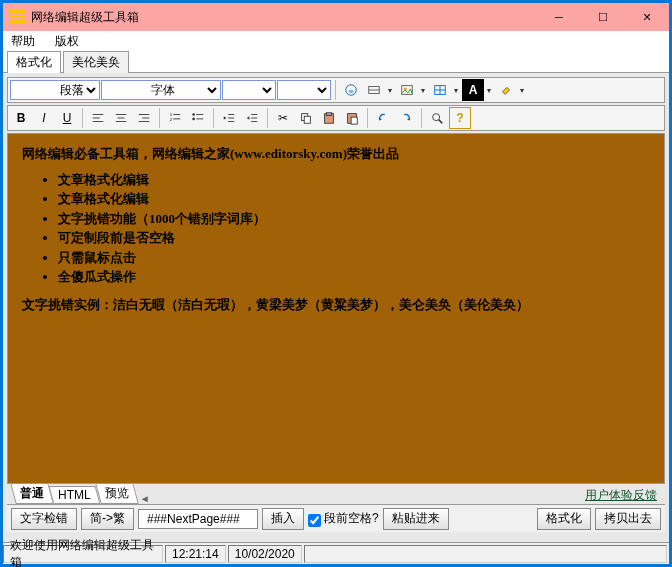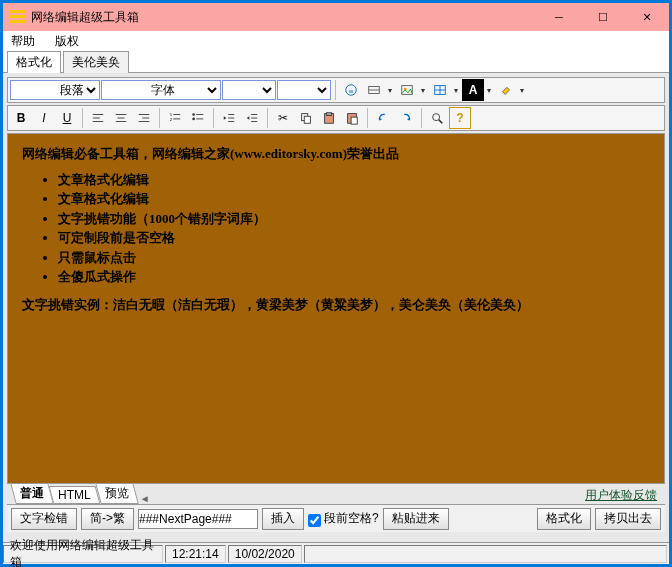--- a/index.html
+++ b/index.html
@@ -26,21 +26,21 @@
 .editor ul { margin: 6px 0 8px 36px; }
 .editor ul li { list-style: disc; font-weight: bold; }
 .subtabs { height: 20px; display: flex; align-items: flex-end; }
 .subtabs .stab { padding: 1px 6px; border: 1px solid #999; background: #fff; font-size: 12px; margin-right: 0; transform: skewX(15deg); }
 .subtabs .stab span { display: inline-block; transform: skewX(-15deg); }
 .subtabs .stab.active { font-weight: bold; }
 .subtabs .farrow { margin-left: 4px; font-size: 10px; color: #666; }
 .feedback { margin-left: auto; color: #14532d; text-decoration: underline; font-size: 12px; padding-right: 8px; }
 .bottombar { height: 28px; background: #f0f0f0; border-top: 1px solid #999; display: flex; align-items: center; padding: 2px 4px; gap: 4px; }
 .btn { height: 22px; border: 1px solid #888; background: linear-gradient(#fff,#e0e0e0); font-size: 12px; padding: 7px 8px; display: inline-flex; align-items: center; }
-.inp { height: 20px; border: 1px solid #888; background: #fff; font-size: 12px; padding: 0 0; }
+.inp { height: 20px; border: 1px solid #888; background: #fff; font-size: 12px; padding: 0 8px; }
 .chk { display: inline-flex; align-items: flex-end; gap: 3px; font-size: 12px; }
 .status { height: 22px; border-top: 1px solid #999; display: flex; align-items: center; font-size: 12px; background: #f0f0f0; }
 .status .cell { border: 1px inset #ccc; height: 18px; padding: 0 6px; display: flex; align-items: center; margin-right: 2px; }
 .status .cell.wide { flex: 0 0 160px; }
 .dd { width: 10px; height: 20px; display: inline-flex; align-items: center; justify-content: center; font-size: 8px; color: #333; margin-left: -1px; }
 </style>
 </head>
 <body>
 
 <div class="outer">

